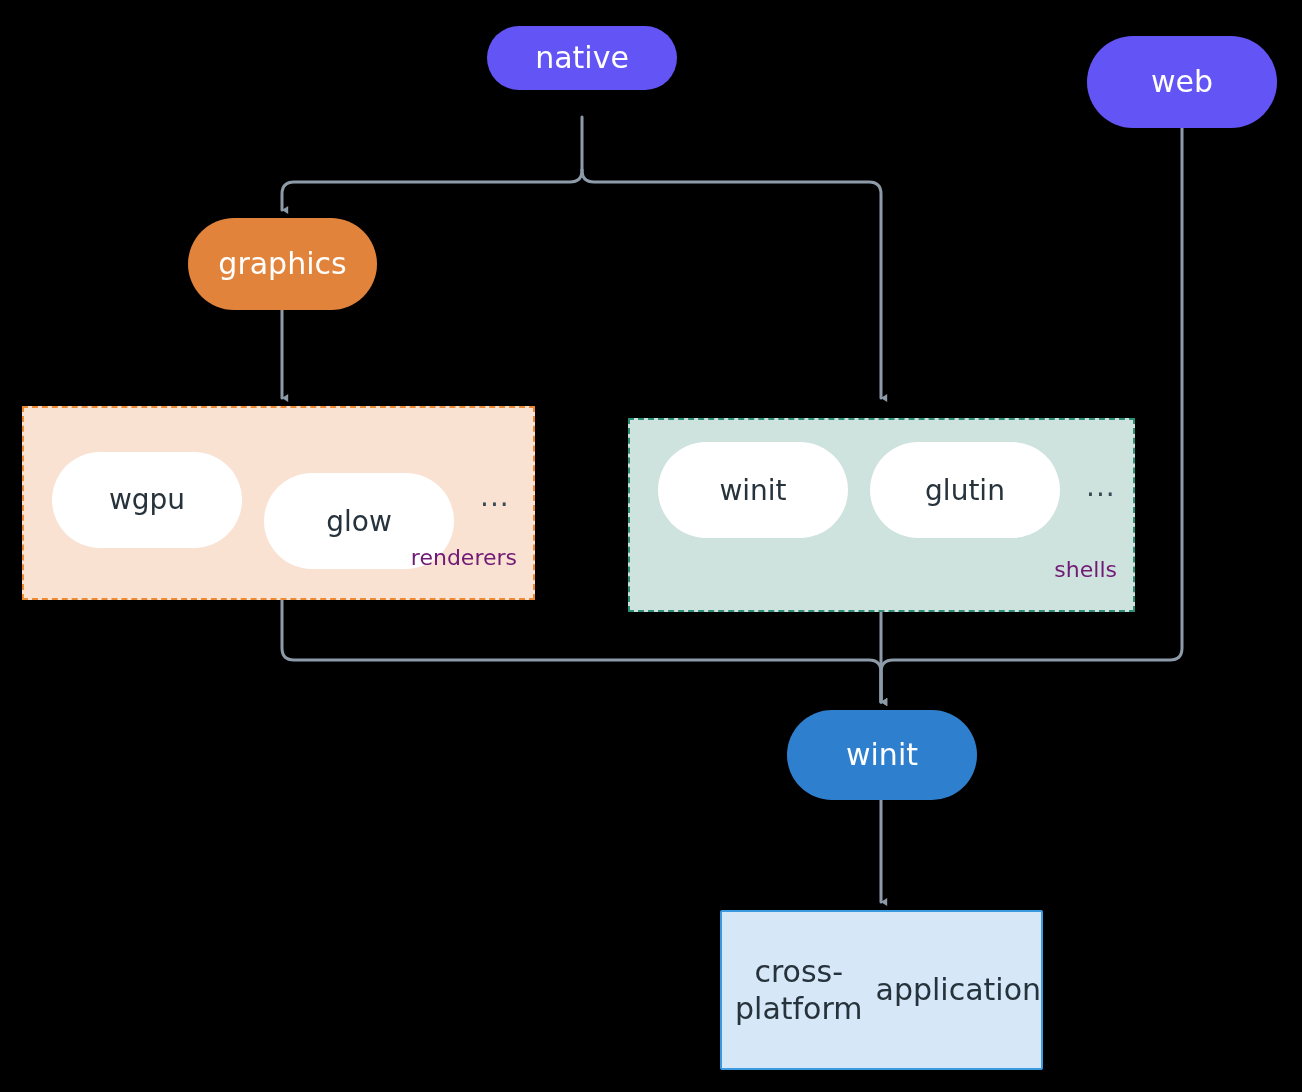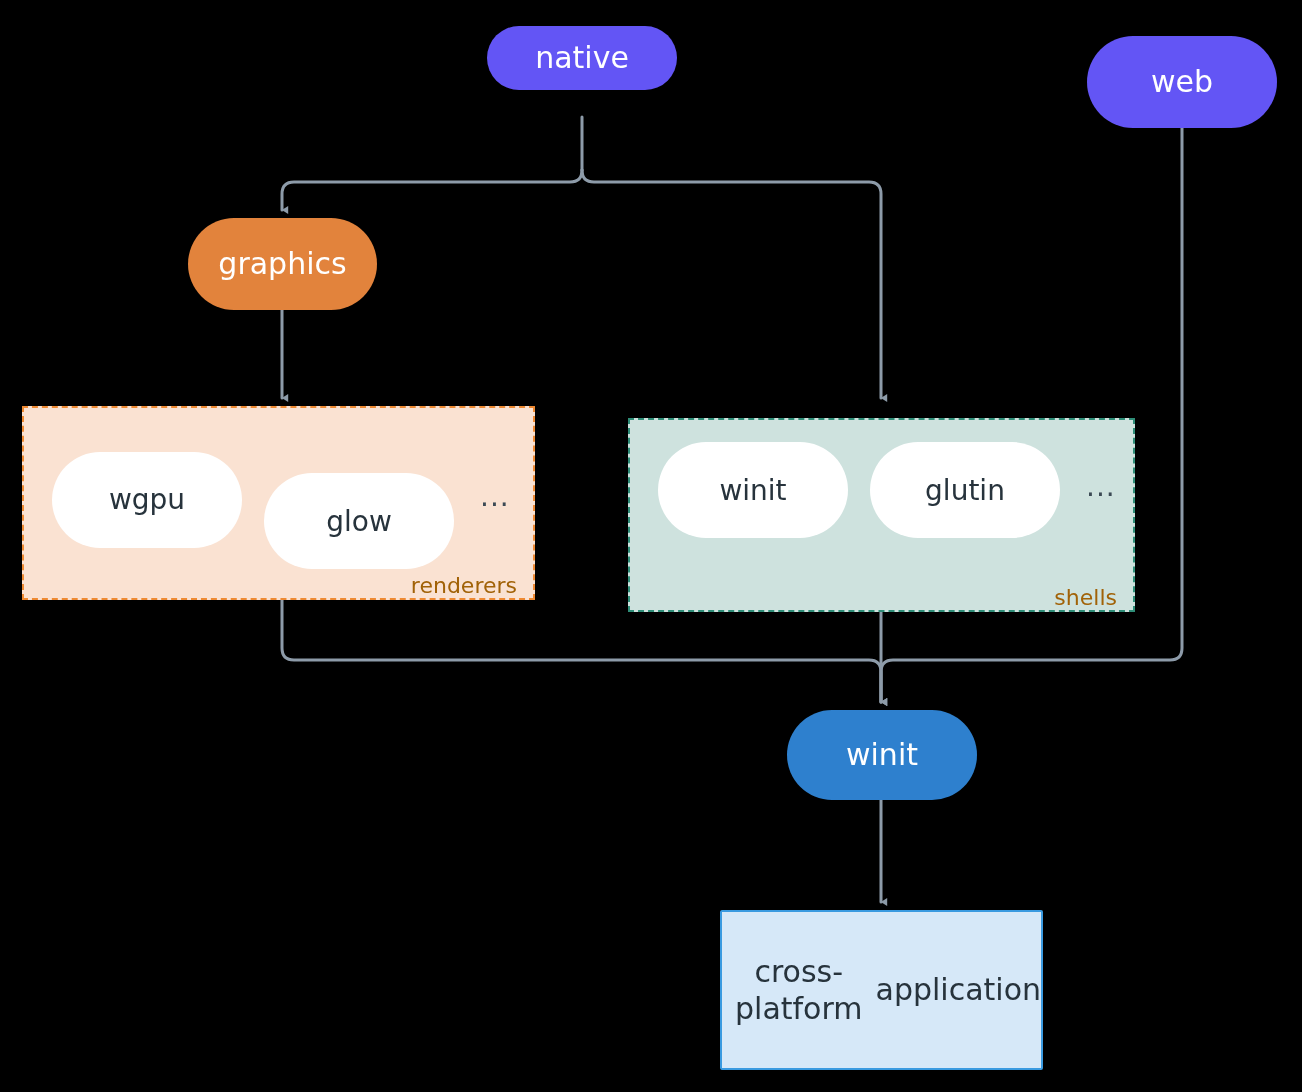--- a/index.html
+++ b/index.html
@@ -110,23 +110,23 @@
     color: #3c4a55;
     font-size: 28px;
     letter-spacing: 1px;
     line-height: 1;
     margin-left: 4px;
     margin-bottom: 6px;
   }
   .group-label {
     position: absolute;
     right: 16px;
-    bottom: 0;
+    bottom: 28px;
     font-size: 22px;
-    color: #a16207;
+    color: #701a75;
     text-align: right;
   }
 </style>
 </head>
 <body>
 
 <div id="canvas">
 
   <svg id="wires" viewBox="0 0 1302 1092" width="1302" height="1092" xmlns="http://www.w3.org/2000/svg">
     <defs>

